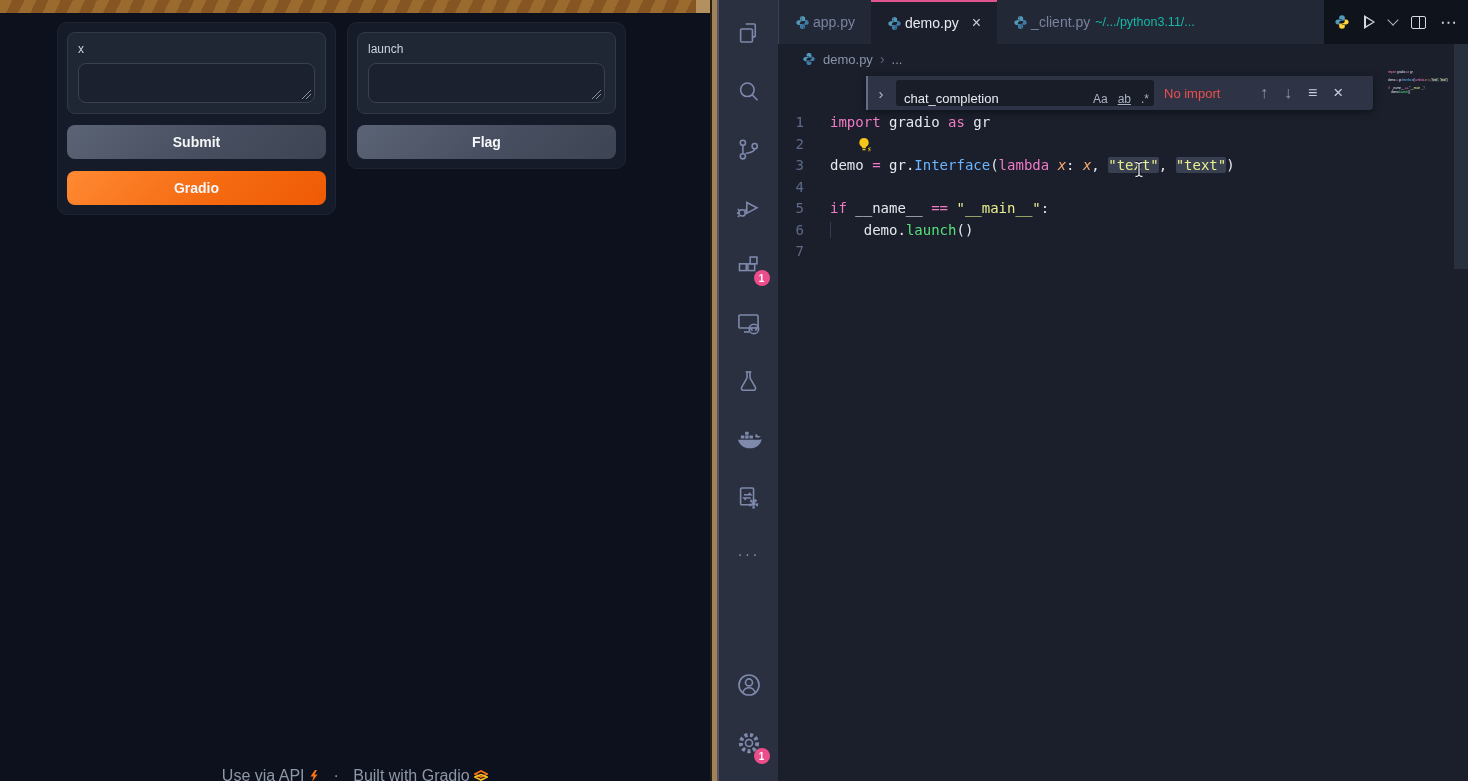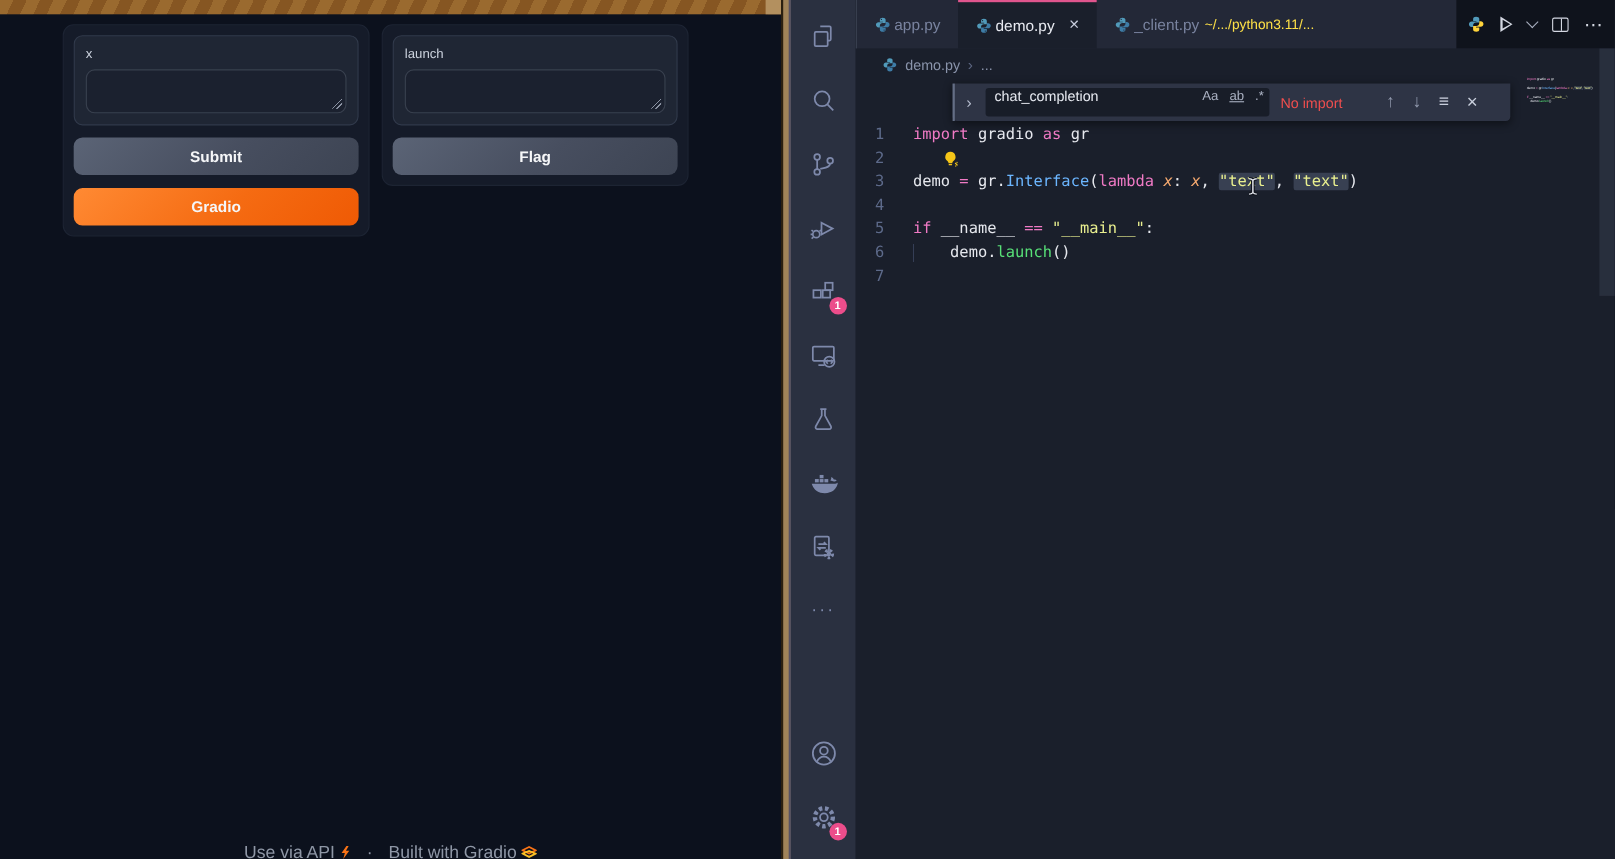--- a/index.html
+++ b/index.html
@@ -36,40 +36,40 @@
   .ab-item svg { stroke:#7e89ab; fill:none; stroke-width:1.4; }
   .ab-badge { position:absolute; right:3px; bottom:3px; min-width:16px; height:16px; border-radius:8px; background:#ec4d8b; color:#fff; font-size:10px; font-weight:bold; display:flex; align-items:center; justify-content:center; }
   .ab-dots { color:#7e89ab; font-size:16px; letter-spacing:2px; }
 
   
   .editor-region { position:absolute; left:778px; top:0; width:690px; height:781px; background:#1a1f2b; }
   .tab-strip { position:absolute; left:0; top:0; width:690px; height:44px; background:#232837; border-left:1px solid #3a4152; display:flex; }
   .tab { display:flex; align-items:center; padding:0 16px; font-size:14px; color:#79839f; cursor:pointer; gap:3px; height:44px; }
   .tab .pyicon { flex:0 0 auto; }
   .tab.active { background:#1a1f2b; color:#e8eaf1; border-top:2.5px solid #e0558d; }
-  .tab .tab-desc { color:#fde047; font-size:12.5px; margin-left:2px; }
+  .tab .tab-desc { color:#14b8a6; font-size:12.5px; margin-left:2px; }
   .tab-close { margin-left:10px; font-size:16px; color:#c9cede; line-height:1; }
   .editor-actions { position:absolute; right:0; top:0; height:44px; background:#0f131c; display:flex; align-items:center; padding:0 10px; gap:14px; }
   .ea-btn { color:#d4d8e2; display:flex; align-items:center; justify-content:center; cursor:pointer; }
   .play-tri { width:0; height:0; border-left:11px solid transparent; border-top:7px solid transparent; border-bottom:7px solid transparent; position:relative; }
   .play-tri::before { content:""; position:absolute; left:-11px; top:-7px; width:0; height:0; border-left:11px solid #d4d8e2; border-top:7px solid transparent; border-bottom:7px solid transparent; }
   .play-tri::after { content:""; position:absolute; left:-9px; top:-4.5px; width:0; height:0; border-left:7.5px solid #0f131c; border-top:4.5px solid transparent; border-bottom:4.5px solid transparent; }
   .chev-down { width:8px; height:8px; border-right:1.6px solid #aab1c2; border-bottom:1.6px solid #aab1c2; transform:rotate(45deg); margin-top:-4px; }
   .split-ic { width:15px; height:13px; border:1.5px solid #d4d8e2; border-radius:2px; position:relative; }
   .split-ic::after { content:""; position:absolute; left:50%; top:0; bottom:0; width:1.5px; background:#d4d8e2; }
   .more-dots { font-size:17px; color:#d4d8e2; letter-spacing:1px; }
 
   .breadcrumb { position:absolute; left:0; top:44px; width:690px; height:30px; display:flex; align-items:center; padding-left:24px; gap:7px; font-size:13px; color:#8a94ab; }
   .bc-sep { color:#5c6681; font-size:14px; }
 
   
   .find-widget { position:absolute; left:88px; top:76px; width:507px; height:34px; background:#2e3445; border-radius:0 0 4px 4px; box-shadow:0 2px 8px rgba(0,0,0,.45); display:flex; align-items:center; }
   .find-sash { position:absolute; left:0; top:0; width:2px; height:34px; background:#646e85; }
   .find-toggle { width:30px; text-align:center; color:#b6bdcf; font-size:15px; cursor:pointer; }
-  .find-input-wrap { position:relative; width:258px; height:26px; background:#181d28; border-radius:3px; display:flex; align-items:flex-start; }
+  .find-input-wrap { position:relative; width:258px; height:26px; background:#181d28; border-radius:3px; display:flex; align-items:flex-end; }
   .find-input { flex:1; background:transparent; border:none; outline:none; color:#e8ebf2; font-size:13px; padding:0 6px 0 8px; font-family:"Liberation Sans",sans-serif; min-width:0; }
   .find-opt { color:#aab1c2; font-size:12px; padding:0 5px; cursor:pointer; flex:0 0 auto; }
   .find-opt.ww { text-decoration:underline; }
   .find-status { color:#ee4e4e; font-size:13px; margin-left:10px; width:88px; }
   .find-nav { color:#8f97ab; font-size:16px; padding:0 8px; cursor:pointer; }
   .find-sel { color:#c9cfdd; font-size:16px; padding:0 8px; cursor:pointer; }
   .find-close { color:#c9cfdd; font-size:17px; padding:0 8px; cursor:pointer; }
 
   
   .code-area { position:absolute; left:0; top:74px; width:674px; padding-top:38px; font-family:"DejaVu Sans Mono",monospace; font-size:14px; line-height:21.5px; }

